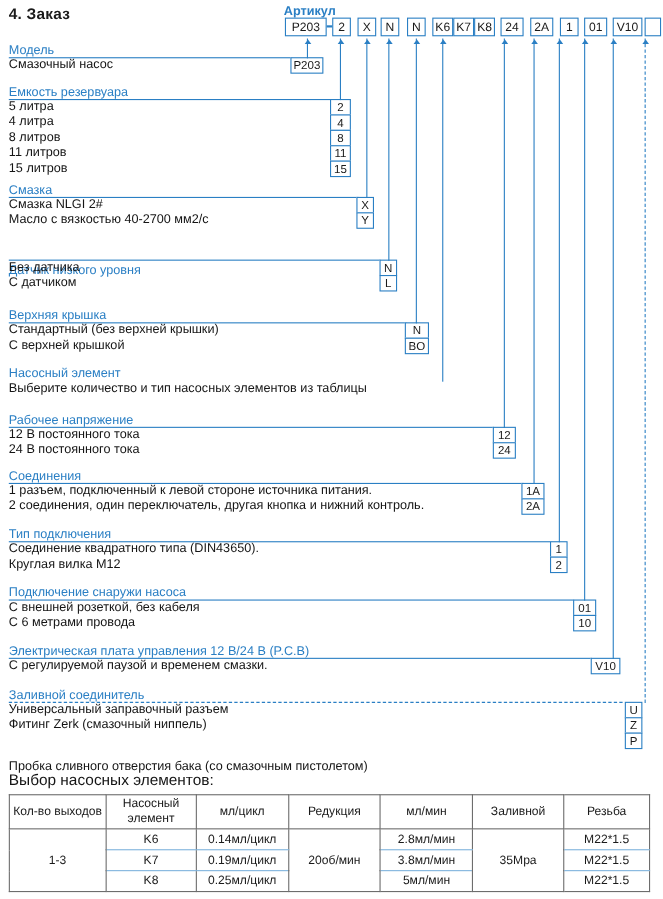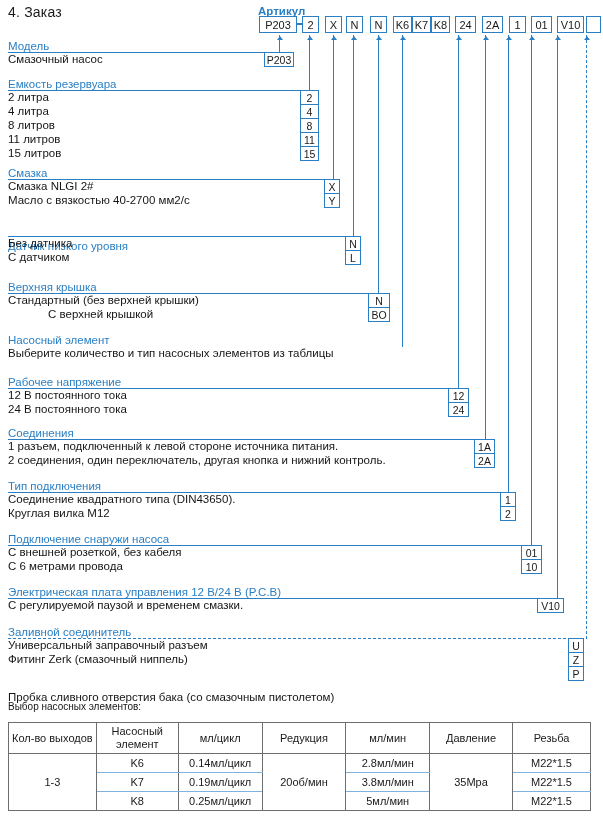--- a/index.html
+++ b/index.html
@@ -9,21 +9,21 @@
     font-family:"Liberation Sans","DejaVu Sans",sans-serif;
     color:#111111;
     font-size:11.5px;
     overflow:hidden;
   }
   #root{position:relative;width:603px;height:817px;}
 
   
   .doc-title{
     position:absolute;left:8px;top:4px;
-    font-size:14px;font-weight:normal;color:#1a1a1a;
+    font-size:14px;font-weight:bold;color:#1a1a1a;
     letter-spacing:0.2px;
   }
   .artikul-label{
     position:absolute;left:258px;top:5px;
     font-size:11.5px;font-weight:bold;color:#2a7fc4;
   }
 
   
   .pn-strip{position:absolute;top:16px;left:0;height:19px;}
   .pn-box{
@@ -73,21 +73,21 @@
   .arrow{
     position:absolute;width:0;height:0;
     border-left:3px solid transparent;
     border-right:3px solid transparent;
     border-bottom:4px solid #2a7fc4;
   }
 
   
   .tbl-caption{
     position:absolute;left:8px;top:701px;
-    font-size:10px;color:#151515;
+    font-size:14px;color:#151515;
   }
   table.pump-tbl{
     position:absolute;left:8px;top:722px;
     border-collapse:collapse;
     width:583px;
     font-size:11px;
     color:#1a1a1a;
   }
   table.pump-tbl td,table.pump-tbl th{
     border:1px solid #6d6d6d;
@@ -129,21 +129,21 @@
       <div class="pn-dash" style="left: 297px;"></div>
     </div>
 
   <div id="sections-layer">
       <div class="sec-head" style="top: 40px;">Модель</div>
       <div class="sec-rule" style="top: 52px; width: 258px;"></div>
       <div class="opt-text" style="top: 53px;">Смазочный насос</div>
       <div class="code-box" style="left: 264px; width: 30px; top: 52px;">P203</div>
       <div class="sec-head" style="top: 78px;">Емкость резервуара</div>
       <div class="sec-rule" style="top: 90px; width: 293px;"></div>
-      <div class="opt-text" style="top: 91px;">2 литра</div>
+      <div class="opt-text" style="top: 91px;">5 литра</div>
       <div class="code-box" style="left: 300px; width: 19px; top: 90px;">2</div>
       <div class="opt-text" style="top: 105px;">4 литра</div>
       <div class="code-box" style="left: 300px; width: 19px; top: 104px;">4</div>
       <div class="opt-text" style="top: 119px;">8 литров</div>
       <div class="code-box" style="left: 300px; width: 19px; top: 118px;">8</div>
       <div class="opt-text" style="top: 133px;">11 литров</div>
       <div class="code-box" style="left: 300px; width: 19px; top: 132px;">11</div>
       <div class="opt-text" style="top: 147px;">15 литров</div>
       <div class="code-box" style="left: 300px; width: 19px; top: 146px;">15</div>
       <div class="sec-head" style="top: 167px;">Смазка</div>
@@ -155,21 +155,21 @@
       <div class="sec-head" style="top: 224px; margin-top: 16px;">Датчик низкого уровня</div>
       <div class="sec-rule" style="top: 236px; width: 338px;"></div>
       <div class="opt-text" style="top: 237px;">Без датчика</div>
       <div class="code-box" style="left: 345px; width: 16px; top: 236px;">N</div>
       <div class="opt-text" style="top: 251px;">С датчиком</div>
       <div class="code-box" style="left: 345px; width: 16px; top: 250px;">L</div>
       <div class="sec-head" style="top: 281px;">Верхняя крышка</div>
       <div class="sec-rule" style="top: 293px; width: 362px;"></div>
       <div class="opt-text" style="top: 294px;">Стандартный (без верхней крышки)</div>
       <div class="code-box" style="left: 368px; width: 22px; top: 293px;">N</div>
-      <div class="opt-text" style="top: 308px; margin-left: 40px;">С верхней крышкой</div>
+      <div class="opt-text" style="top: 308px;">С верхней крышкой</div>
       <div class="code-box" style="left: 368px; width: 22px; top: 307px;">BO</div>
       <div class="sec-head" style="top: 334px;">Насосный элемент</div>
       <div class="opt-text" style="top: 347px;">Выберите количество и тип насосных элементов из таблицы</div>
       <div class="sec-head" style="top: 376px;">Рабочее напряжение</div>
       <div class="sec-rule" style="top: 388px; width: 441px;"></div>
       <div class="opt-text" style="top: 389px;">12 В постоянного тока</div>
       <div class="code-box" style="left: 448px; width: 21px; top: 388px;">12</div>
       <div class="opt-text" style="top: 403px;">24 В постоянного тока</div>
       <div class="code-box" style="left: 448px; width: 21px; top: 402px;">24</div>
       <div class="sec-head" style="top: 427px;">Соединения</div>
@@ -207,21 +207,21 @@
   <div class="tbl-caption">Выбор насосных элементов:</div>
 
   <table class="pump-tbl">
     <thead>
       <tr id="tbl-head-row">
           <th style="width: 88px;">Кол-во выходов</th>
           <th style="width: 82px;">Насосный элемент</th>
           <th style="width: 84px;">мл/цикл</th>
           <th style="width: 84px;">Редукция</th>
           <th style="width: 84px;">мл/мин</th>
-          <th style="width: 83px;">Давление</th>
+          <th style="width: 83px;">Заливной</th>
           <th style="width: 78px;">Резьба</th>
         </tr>
     </thead>
     <tbody id="tbl-body">
         <tr>
           <td rowspan="3">1-3</td>
           <td class="blue-sep firstrow">K6</td>
           <td class="blue-sep firstrow">0.14мл/цикл</td>
           <td rowspan="3">20об/мин</td>
           <td class="blue-sep firstrow">2.8мл/мин</td>

